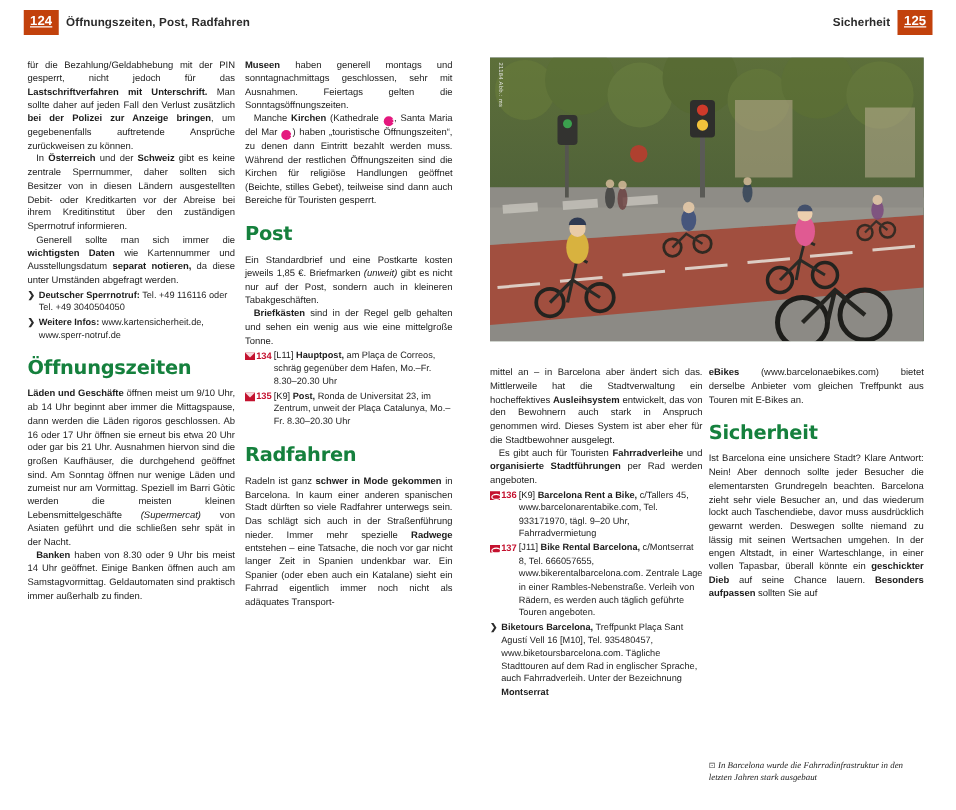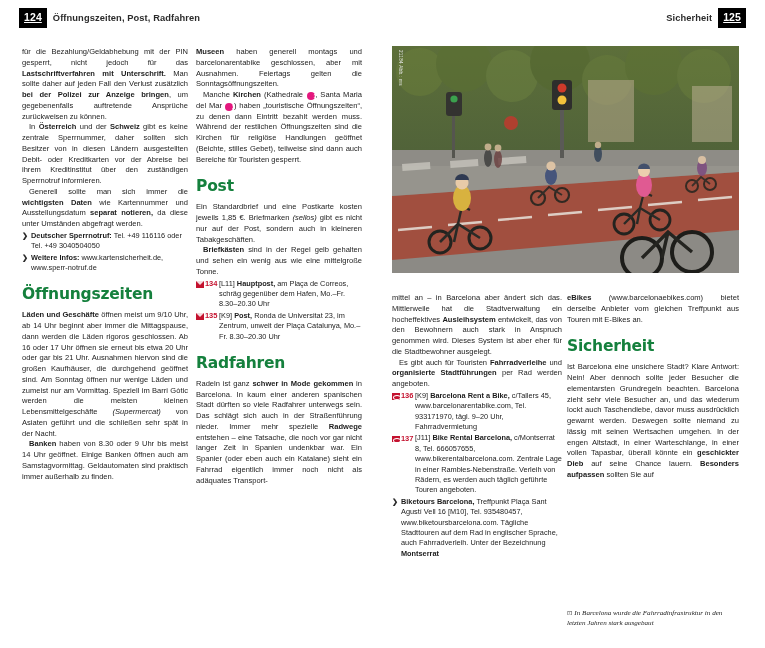--- a/index.html
+++ b/index.html
@@ -23,21 +23,21 @@
     align-items: center;
     gap: 6px;
     font-size: 9.3px;
     font-weight: bold;
     color: #1f6fa8;
     letter-spacing: .1px;
   }
   .runhead.left { left: 19px; }
   .runhead.right { right: 19px; flex-direction: row; }
   .folio {
-    background: #000000;
+    background: #c2410c;
     color: #ffffff;
     font-size: 10.5px;
     font-weight: bold;
     line-height: 1;
     padding: 4px 5px 5px 5px;
     min-width: 21px;
     text-align: center;
     display: inline-block;
     text-decoration: underline;
   }
@@ -351,27 +351,27 @@
   </ul>
 
   <h2 class="sec">Öffnungszeiten</h2>
 
   <p class="noindent"><b>Läden und Geschäfte</b><span> öffnen meist um 9/10 Uhr, ab 14 Uhr beginnt aber immer die Mittagspause, dann werden die Läden rigoros geschlossen. Ab 16 oder 17 Uhr öffnen sie erneut bis etwa 20 Uhr oder gar bis 21 Uhr. Ausnahmen hiervon sind die großen Kaufhäuser, die durchgehend geöffnet sind. Am Sonntag öffnen nur wenige Läden und zumeist nur am Vormittag. Speziell im Barri Gòtic werden die meisten kleinen Lebensmittelgeschäfte </span><i>(Supermercat)</i><span> von Asiaten geführt und die schließen sehr spät in der Nacht.</span></p>
 
   <p><b>Banken</b><span> haben von 8.30 oder 9 Uhr bis meist 14 Uhr geöffnet. Einige Banken öffnen auch am Samstagvormittag. Geldautomaten sind praktisch immer außerhalb zu finden.</span></p>
 </div>
 
 <div class="col" id="col2">
-  <p class="noindent"><b>Museen</b><span> haben generell montags und barcelonarentabike geschlossen, aber mit Ausnahmen. Feiertags gelten die Sonntagsöffnungszeiten.</span></p>
+  <p class="noindent"><b>Museen</b><span> haben generell montags und sonntagnachmittags geschlossen, sehr mit Ausnahmen. Feiertags gelten die Sonntagsöffnungszeiten.</span></p>
 
   <p><span>Manche </span><b>Kirchen</b><span> (Kathedrale </span><span class="pin">1</span><span>, Santa Maria del Mar </span><span class="pin">2</span><span>) haben „touristische Öffnungszeiten“, zu denen dann Eintritt bezahlt werden muss. Während der restlichen Öffnungszeiten sind die Kirchen für religiöse Handlungen geöffnet (Beichte, stilles Gebet), teilweise sind dann auch Bereiche für Touristen gesperrt.</span></p>
 
   <h2 class="sec">Post</h2>
 
-  <p class="noindent">Ein Standardbrief und eine Postkarte kosten jeweils 1,85 €. Briefmarken <i>(sellos)</i> gibt es nicht nur auf der Post, sondern auch in kleineren Tabakgeschäften.</p>
+  <p class="noindent">Ein Standardbrief und eine Postkarte kosten jeweils 1,85 €. Briefmarken <i>(unweit)</i> gibt es nicht nur auf der Post, sondern auch in kleineren Tabakgeschäften.</p>
 
   <p><b>Briefkästen</b><span> sind in der Regel gelb gehalten und sehen ein wenig aus wie eine mittelgroße Tonne.</span></p>
 
   <ul class="numbered">
     <li>
       <span class="numtag">
         <span class="glyph env"></span>
         <span class="num">134</span>
       </span>
       <span class="mapref">[L11]</span>

